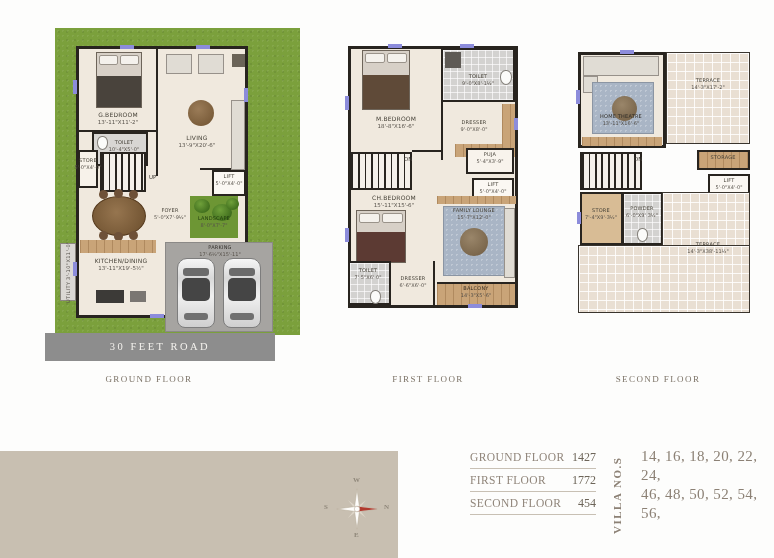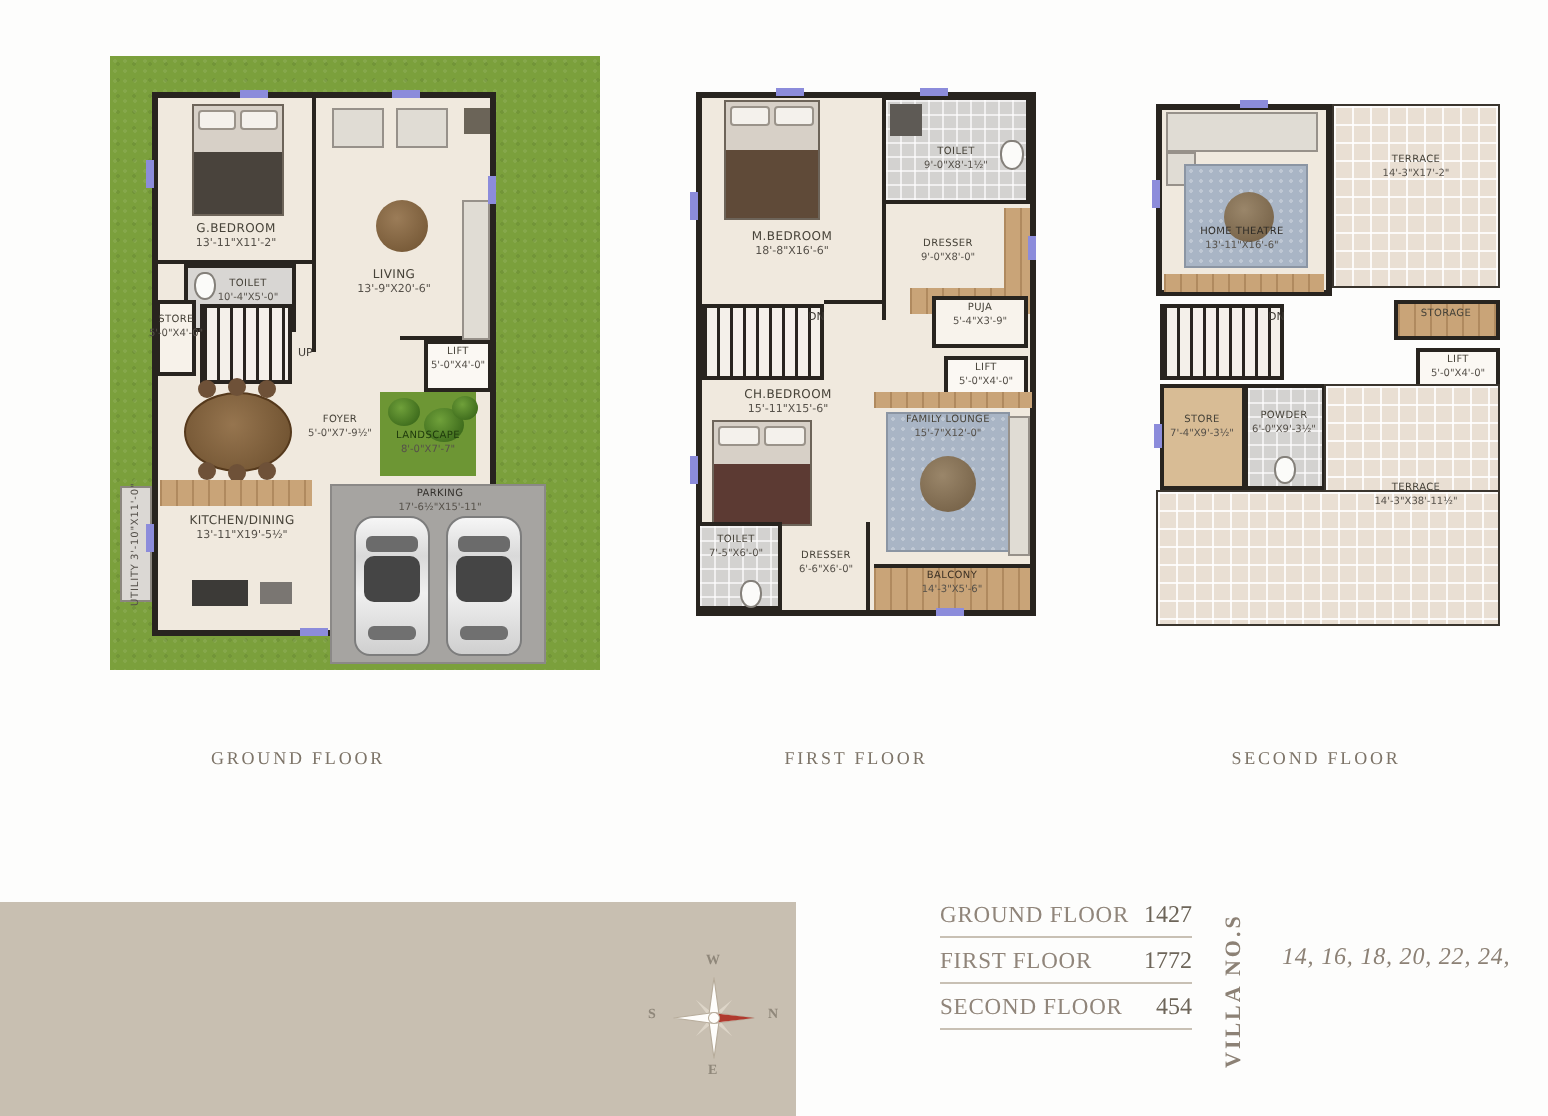--- a/index.html
+++ b/index.html
@@ -67,22 +67,22 @@
   .panel{background:#c8bfb1;}
   .compass-letter{position:absolute;font-size:7px;color:#8f877a;font-weight:bold;}
   .area-table{position:absolute;left:470px;top:446px;width:126px;}
   .area-row{display:flex;justify-content:space-between;align-items:baseline;padding:4px 0 3px 0;}
   .area-row.sep{border-bottom:1px solid #c8c0b4;}
   .area-label{font-size:11.5px;letter-spacing:.4px;color:#90857a;}
   .area-value{font-size:12px;font-weight:normal;color:#6d6559;}
   .villa-label{position:absolute;left:611px;top:456px;height:78px;width:14px;
     writing-mode:vertical-rl;transform:rotate(180deg);font-size:11px;font-weight:bold;
     letter-spacing:1.5px;color:#8c8175;text-align:center;}
-  .villa-lines{position:absolute;left:641px;top:469px;width:128px;
-    font-size:12px;line-height:19px;letter-spacing:.4px;color:#8c8175;font-style:italic;}
+  .villa-lines{position:absolute;left:641px;top:447px;width:128px;
+    font-size:15px;line-height:19px;letter-spacing:.4px;color:#8c8175;}
 </style>
 </head>
 <body>
 
 <div class="stage">
 
   <div class="abs grass" style="left:55px;top:28px;width:245px;height:307px"></div>
   <div class="abs outline" style="left:76px;top:46px;width:172px;height:272px"></div>
 
   <div class="abs wall" style="left:156px;top:48px;width:2px;height:128px"></div>
@@ -182,20 +182,23 @@
     <div class="rw"></div>
   </div>
 
   <div class="abs win" style="left:73px;top:80px;width:4px;height:14px"></div>
   <div class="abs win" style="left:120px;top:45px;width:14px;height:4px"></div>
   <div class="abs win" style="left:196px;top:45px;width:14px;height:4px"></div>
   <div class="abs win" style="left:244px;top:88px;width:4px;height:14px"></div>
   <div class="abs win" style="left:73px;top:262px;width:4px;height:14px"></div>
   <div class="abs win" style="left:150px;top:314px;width:14px;height:4px"></div>
 
+  <div class="abs road" style="left:45px;top:333px;width:230px;height:28px">
+    <div class="road-label">30 FEET ROAD</div>
+  </div>
 
   <div class="abs outline" style="left:348px;top:46px;width:170px;height:262px"></div>
   <div class="abs wall" style="left:441px;top:48px;width:2px;height:112px"></div>
   <div class="abs wall" style="left:412px;top:150px;width:31px;height:2px"></div>
 
   <div class="abs bed" style="left:362px;top:50px;width:48px;height:60px">
     <div class="pil l"></div>
     <div class="pil r"></div>
     <div class="blk" style="background:#5f4a38"></div>
   </div>
@@ -361,15 +364,16 @@
     </div>
     <div class="area-row sep">
       <span class="area-label">SECOND FLOOR</span>
       <span class="area-value">454</span>
     </div>
   </div>
 
   <div class="villa-label">VILLA NO.S</div>
   <div class="villa-lines">
     <div>14, 16, 18,  20, 22, 24,</div>
+    <div>46, 48, 50, 52, 54, 56,</div>
   </div>
 
 </div>
 
 </body></html>

